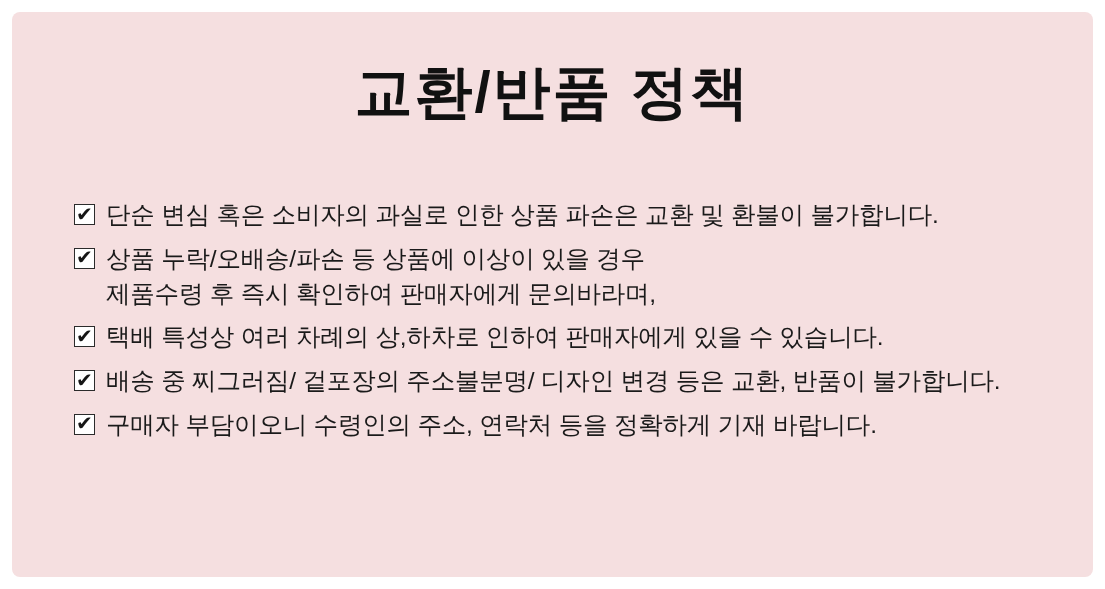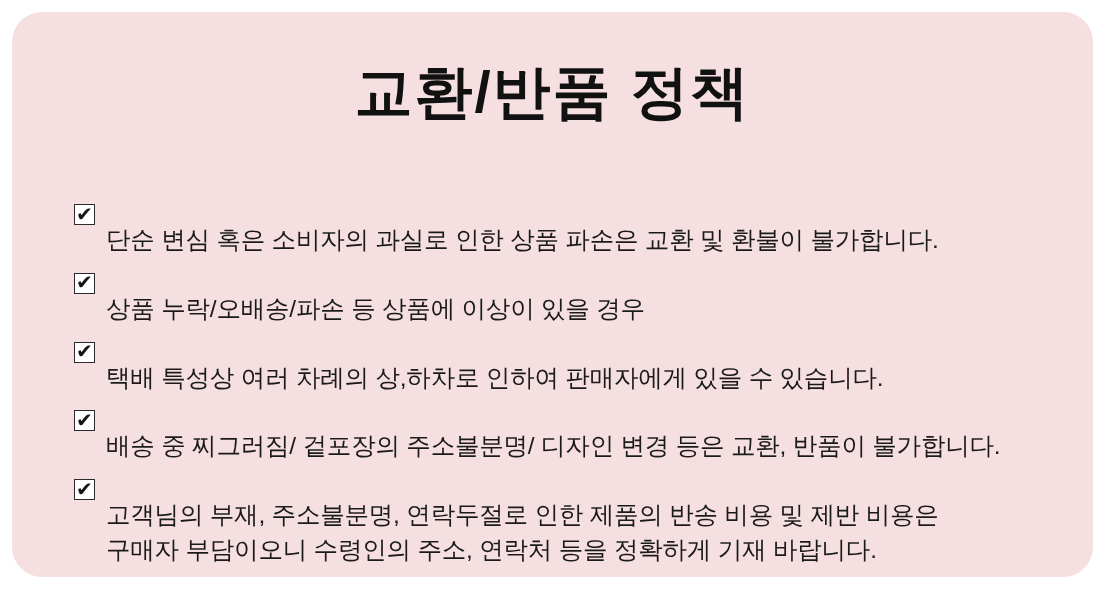--- a/index.html
+++ b/index.html
@@ -15,21 +15,21 @@
   }
 
   #policy-card {
     position: absolute;
     left: 12px;
     top: 12px;
     width: 1081px;
     height: 565px;
     box-sizing: border-box;
     background: #f5dfe0;
-    border-radius: 30px;
+    border-radius: 8px;
   }
 
   #policy-title {
     position: absolute;
     left: 0;
     top: 48px;
     width: 100%;
     text-align: center;
     font-size: 58px;
     font-weight: bold;
@@ -68,21 +68,20 @@
     left: 50%;
     top: 50%;
     transform: translate(-50%, -54%);
     font-size: 20px;
     color: #151515;
     font-family: "DejaVu Sans", sans-serif;
   }
 
   .policy-lines {
     flex: 1 1 auto;
-    margin-top: 25px;
   }
 
   .policy-line {
     font-size: 24.5px;
     color: #1a1a1a;
     line-height: 1.42;
     letter-spacing: -0.2px;
     white-space: nowrap;
   }
 </style>
@@ -103,20 +102,21 @@
         <div class="policy-line">단순 변심 혹은 소비자의 과실로 인한 상품 파손은 교환 및 환불이 불가합니다.</div>
       </div>
     </div>
 
     <div class="policy-item">
       <span class="check-box">
         <span class="tick">✔</span>
       </span>
       <div class="policy-lines">
         <div class="policy-line">상품 누락/오배송/파손 등 상품에 이상이 있을 경우</div>
+        <div class="policy-line">제품수령 후 즉시 확인하여 판매자에게 문의바라며,</div>
       </div>
     </div>
 
     <div class="policy-item">
       <span class="check-box">
         <span class="tick">✔</span>
       </span>
       <div class="policy-lines">
         <div class="policy-line">택배 특성상 여러 차례의 상,하차로 인하여 판매자에게 있을 수 있습니다.</div>
       </div>
@@ -129,19 +129,18 @@
       <div class="policy-lines">
         <div class="policy-line">배송 중 찌그러짐/ 겉포장의 주소불분명/ 디자인 변경 등은 교환, 반품이 불가합니다.</div>
       </div>
     </div>
 
     <div class="policy-item">
       <span class="check-box">
         <span class="tick">✔</span>
       </span>
       <div class="policy-lines">
-        <div class="policy-line">고객님의 부재, 주소불분명, 연락두절로 인한 제품의 반송 비용 및 제반 비용은</div>
         <div class="policy-line">구매자 부담이오니 수령인의 주소, 연락처 등을 정확하게 기재 바랍니다.</div>
       </div>
     </div>
 
   </div>
 </div>
 
 </body></html>

